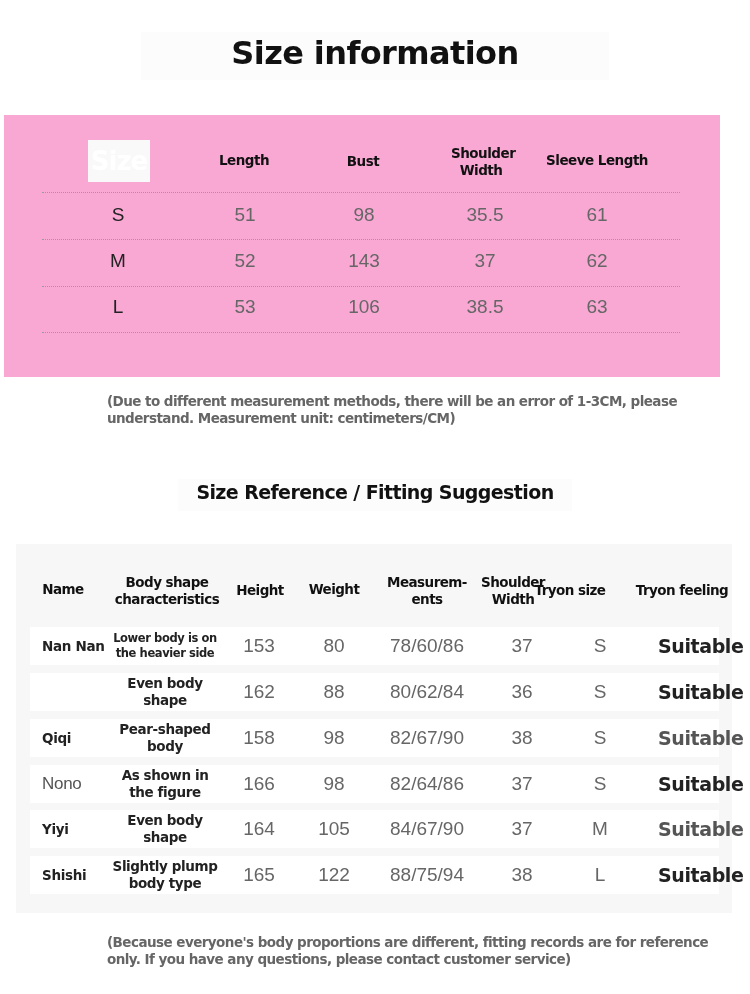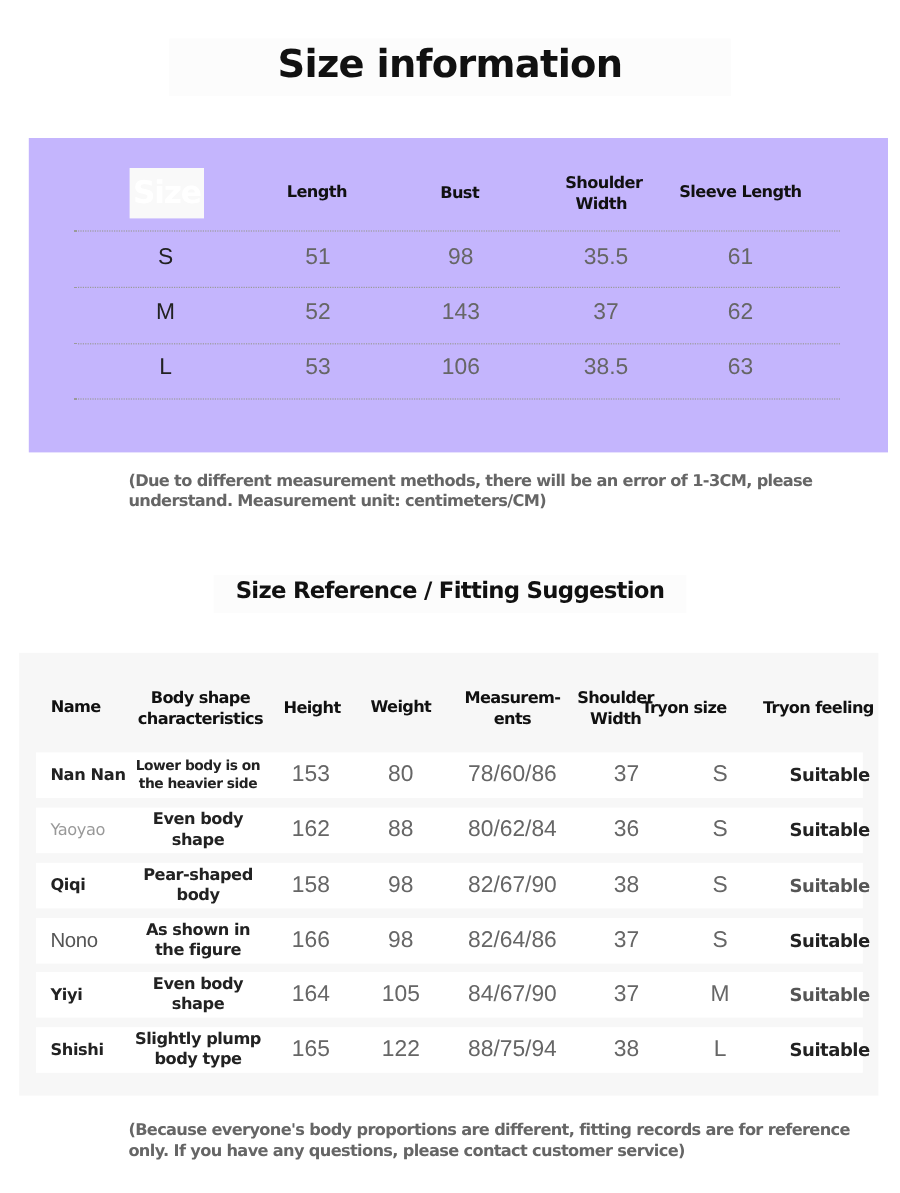--- a/index.html
+++ b/index.html
@@ -12,22 +12,22 @@
     letter-spacing: -0.6px;
   }
   .title .bg { display: inline-block; background: #fcfcfc; padding: 4px 18px; }
   #title1 { top: 32px; font-size: 32px; }
   #title1 .bg { padding: 2px 90px 8px 90px; }
   #title2 { top: 479px; font-size: 19px; }
   #title2 .bg { padding: 2px 18px 8px 18px; text-align: right; }
 
   
   .panel1 {
-    position: absolute; left: 24px; top: 115px; width: 716px; height: 262px;
-    background: #c4b5fd;
+    position: absolute; left: 4px; top: 115px; width: 716px; height: 262px;
+    background: #f9a8d4;
   }
   .p1-head { position: absolute; top: 0; left: 0; width: 716px; height: 77px; }
   .p1-head .cell {
     position: absolute; top: 28px; width: 120px; text-align: center;
     font-family: "DejaVu Sans", sans-serif; font-weight: bold; font-size: 13.5px;
     color: #111; letter-spacing: -0.5px; line-height: 17px;
   }
   .p1-head .size-ghost {
     position: absolute; left: 84px; top: 25px; width: 62px; height: 42px;
     color: #ffffff; font-family: "DejaVu Sans", sans-serif; font-weight: bold;
@@ -77,21 +77,21 @@
     left: 80px; width: 110px; justify-content: center; text-align: center;
     font-family: "DejaVu Sans", sans-serif; font-weight: bold; font-size: 13.5px;
     color: #222; line-height: 17px; letter-spacing: -0.4px;
   }
   .p2-row .body.small { font-size: 11.5px; line-height: 15px; }
   .p2-row .num {
     justify-content: center; font-size: 19px; color: #666;
   }
   .p2-row .feel {
     left: 628px; width: 70px; font-family: "DejaVu Sans", sans-serif; font-weight: bold;
-    font-size: 15px; color: #222; letter-spacing: -0.4px;
+    font-size: 19px; color: #222; letter-spacing: -0.4px;
   }
 </style>
 </head>
 <body>
 
 <div class="title" id="title1">
   <span class="bg">Size information</span>
 </div>
 
 <div class="panel1">
@@ -155,21 +155,20 @@
     <div class="cell body small">Lower body is on the heavier side</div>
     <div class="cell num" style="left:198px;width:62px;">153</div>
     <div class="cell num" style="left:272px;width:64px;">80</div>
     <div class="cell num" style="left:347px;width:100px;">78/60/86</div>
     <div class="cell num" style="left:472px;width:40px;">37</div>
     <div class="cell num" style="left:550px;width:40px;">S</div>
     <div class="cell feel">Suitable</div>
   </div>
 
   <div class="p2-row" style="top:129px;">
-    <div class="cell name light">Yaoyao</div>
     <div class="cell body">Even body shape</div>
     <div class="cell num" style="left:198px;width:62px;">162</div>
     <div class="cell num" style="left:272px;width:64px;">88</div>
     <div class="cell num" style="left:347px;width:100px;">80/62/84</div>
     <div class="cell num" style="left:472px;width:40px;">36</div>
     <div class="cell num" style="left:550px;width:40px;">S</div>
     <div class="cell feel">Suitable</div>
   </div>
 
   <div class="p2-row" style="top:175px;">

